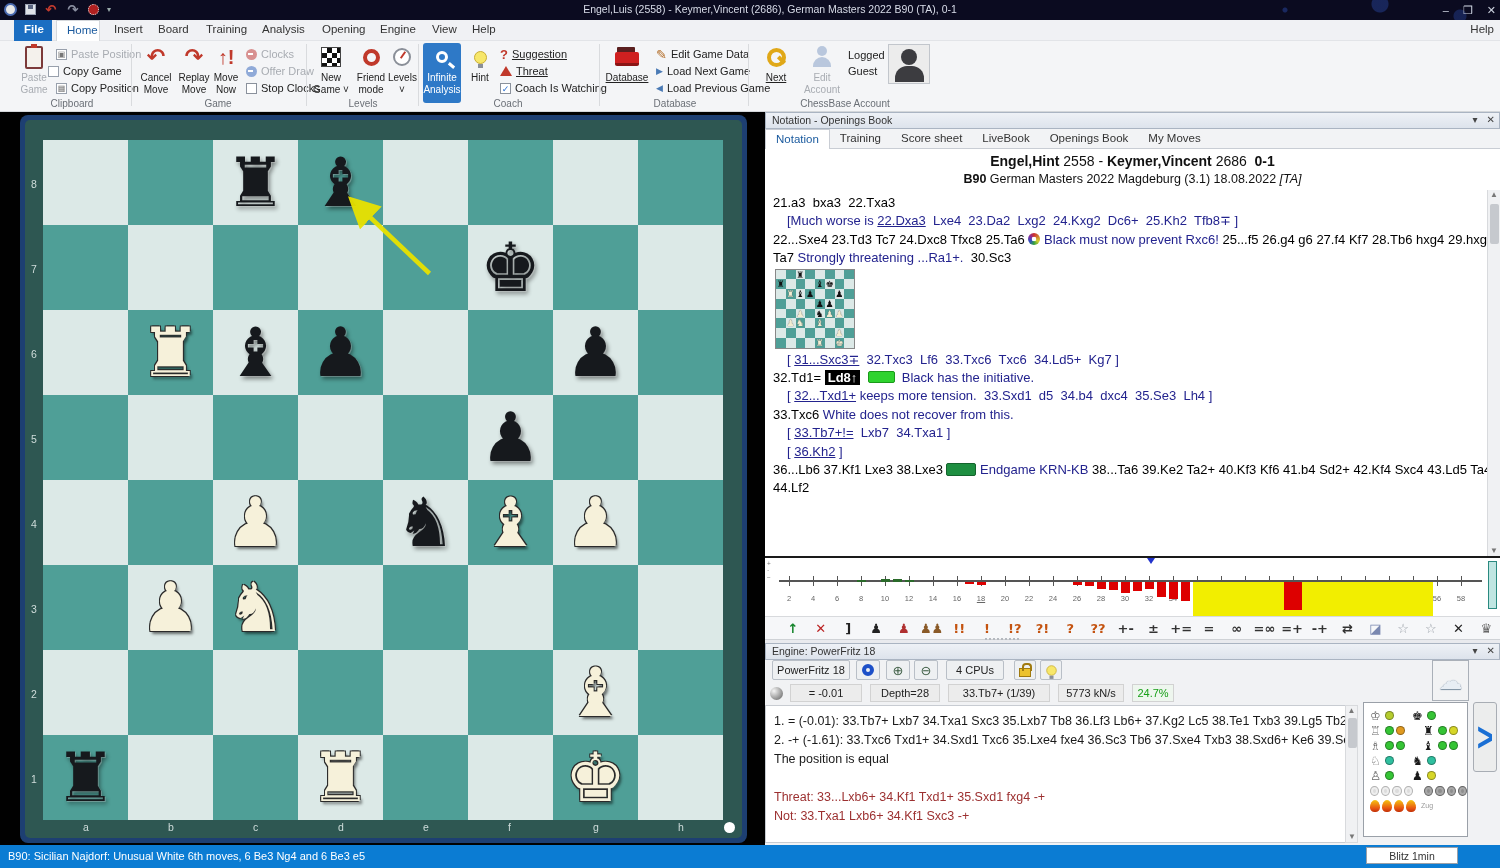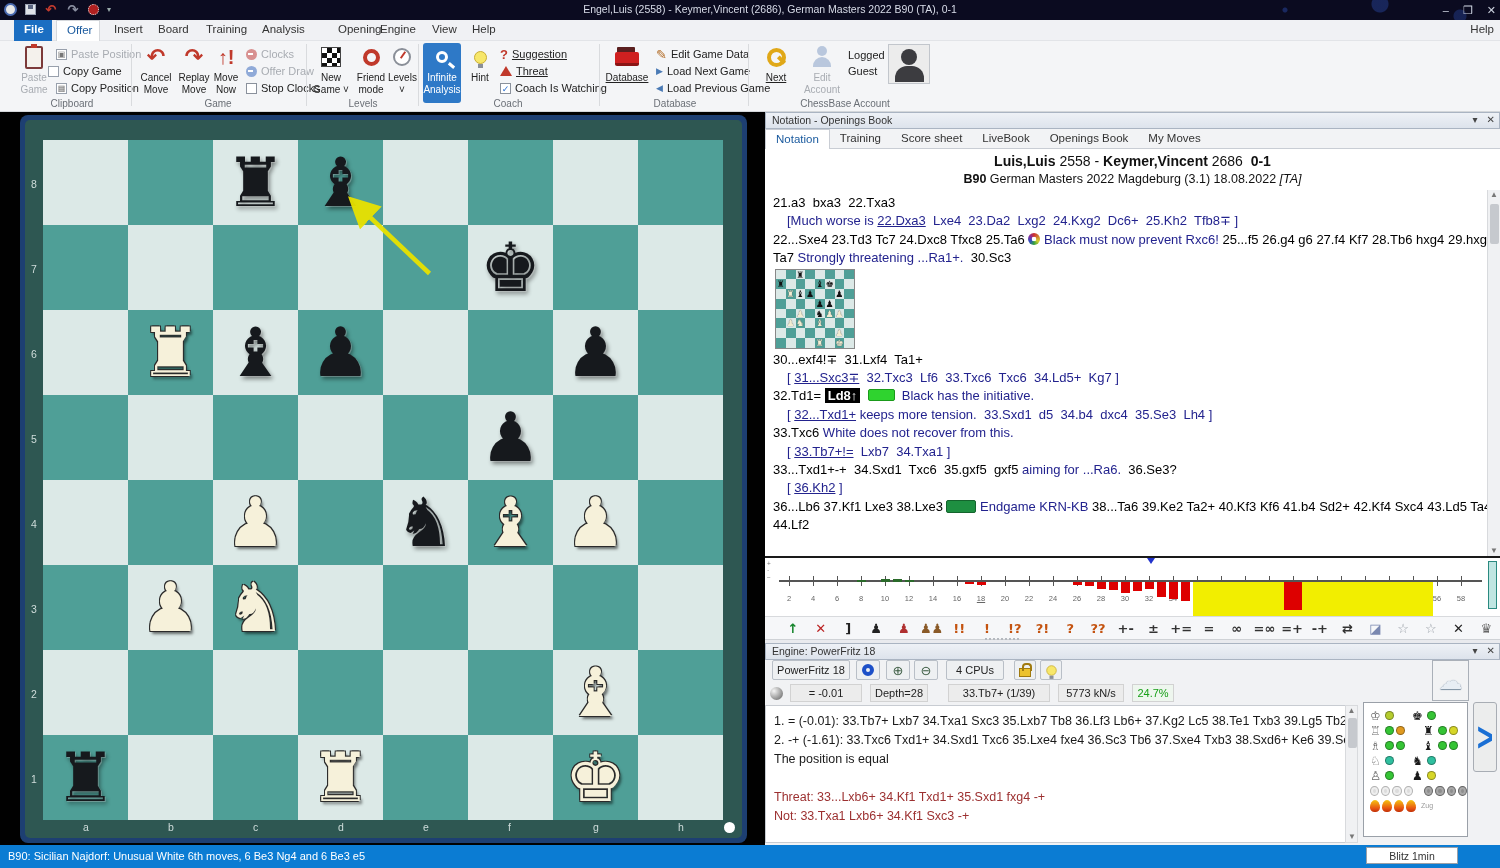--- a/index.html
+++ b/index.html
@@ -205,26 +205,26 @@
     <div id="title-text">Engel,Luis (2558) - Keymer,Vincent (2686), German Masters 2022  B90  (TA), 0-1</div>
     <div id="win-controls">
       <span>–</span>
       <span>❒</span>
       <span>✕</span>
     </div>
   </div>
 
   <div id="tabrow">
     <div class="rtab file" style="left:14px">File</div>
-    <div class="rtab sel" style="left:56px;width:44px">Offer</div>
+    <div class="rtab sel" style="left:56px;width:44px">Home</div>
     <div class="rtab" style="left:104px">Insert</div>
     <div class="rtab" style="left:148px">Board</div>
     <div class="rtab" style="left:196px">Training</div>
     <div class="rtab" style="left:252px">Analysis</div>
-    <div class="rtab" style="left:328px">Opening</div>
+    <div class="rtab" style="left:312px">Opening</div>
     <div class="rtab" style="left:370px">Engine</div>
     <div class="rtab" style="left:422px">View</div>
     <div class="rtab" style="left:462px">Help</div>
     <div id="help-right">Help</div>
   </div>
 
   <div id="ribbon">
 
     <div class="bigbtn dis" style="left:14px">
       <div class="bb-ic">
@@ -491,21 +491,21 @@
   <div id="nt-tabs">
     <div class="nt-tab sel">Notation</div>
     <div class="nt-tab">Training</div>
     <div class="nt-tab">Score sheet</div>
     <div class="nt-tab">LiveBook</div>
     <div class="nt-tab">Openings Book</div>
     <div class="nt-tab">My Moves</div>
   </div>
   <div id="game-hdr">
     <div id="gh1">
-      <span class="bold">Luis,Luis</span>
+      <span class="bold">Engel,Hint</span>
       <span>2558</span>
       <span>-</span>
       <span class="bold">Keymer,Vincent</span>
       <span>2686</span>&nbsp;
       <span class="bold">0-1</span>
     </div>
     <div id="gh2">
       <span class="bold">B90</span>
       <span>German Masters 2022 Magdeburg (3.1) 18.08.2022</span>
       <span class="ital">[TA]</span>
@@ -595,27 +595,25 @@
         <div class="mpc b" style="left: 39px; top: 39px;">♞</div>
         <div class="mpc w" style="left: 48.75px; top: 39px;">♟</div>
         <div class="mpc w" style="left: 58.5px; top: 39px;">♟</div>
         <div class="mpc w" style="left: 9.75px; top: 48.75px;">♟</div>
         <div class="mpc w" style="left: 19.5px; top: 48.75px;">♞</div>
         <div class="mpc w" style="left: 39px; top: 48.75px;">♝</div>
         <div class="mpc w" style="left: 58.5px; top: 58.5px;">♟</div>
         <div class="mpc w" style="left: 39px; top: 68.25px;">♜</div>
         <div class="mpc w" style="left: 58.5px; top: 68.25px;">♚</div>
       </div>
-      <div class="nline"><span class="seg-main">30...exf4!∓  31.Lxf4  Ta1+</span></div>
       <div class="nline ind"><span class="seg-var">[ </span><span class="seg-varu">31...Sxc3∓</span><span class="seg-var">  32.Txc3  Lf6  33.Txc6  Txc6  34.Ld5+  Kg7 ]</span></div>
       <div class="nline"><span class="seg-main">32.Td1= </span><span class="seg-hl">Ld8↑</span><span class="seg-main">  </span><span class="gbox1"></span><span class="seg-annot">  Black has the initiative.</span></div>
       <div class="nline ind"><span class="seg-var">[ </span><span class="seg-varu">32...Txd1+</span><span class="seg-var"> keeps more tension.  33.Sxd1  d5  34.b4  dxc4  35.Se3  Lh4 ]</span></div>
       <div class="nline"><span class="seg-main">33.Txc6 </span><span class="seg-annot">White does not recover from this.</span></div>
       <div class="nline ind"><span class="seg-var">[ </span><span class="seg-varu">33.Tb7+!=</span><span class="seg-var">  Lxb7  34.Txa1 ]</span></div>
-      <div class="nline"><span class="seg-main">33...Txd1+-+  34.Sxd1  Txc6  35.gxf5  gxf5 </span><span class="seg-annot">aiming for ...Ra6.</span><span class="seg-main">  36.Se3?</span></div>
       <div class="nline ind"><span class="seg-var">[ </span><span class="seg-varu">36.Kh2</span><span class="seg-var"> ]</span></div>
       <div class="nline"><span class="seg-main">36...Lb6 37.Kf1 Lxe3 38.Lxe3 </span><span class="gbox2"></span><span class="seg-annot"> Endgame KRN-KB </span><span class="seg-main">38...Ta6 39.Ke2 Ta2+ 40.Kf3 Kf6 41.b4 Sd2+ 42.Kf4 Sxc4 43.Ld5 Ta4</span></div>
       <div class="nline"><span class="seg-main">44.Lf2</span></div>
     </div>
   <div id="moves-sb">
     <span>▲</span>
     <div class="sb-thumb" style="top:14px;height:40px"></div>
     <span style="position:absolute;left:2px;bottom:1px">▼</span>
   </div>
 
@@ -757,21 +755,21 @@
     <div class="ebtn" style="left:249px;width:22px">
         <span class="lock-ic"></span>
       </div>
     <div class="ebtn" style="left:275px;width:22px">
         <span class="bulb-ic" style="transform:scale(.8)"></span>
       </div>
   </div>
   <div id="eng-status">
     <span class="sphere"></span>
     <div class="sbox" style="left:25px;width:72px">= -0.01</div>
-    <div class="sbox" style="left:105px;width:58px">Depth=28</div>
+    <div class="sbox" style="left:105px;width:70px">Depth=28</div>
     <div class="sbox" style="left:183px;width:102px">33.Tb7+ (1/39)</div>
     <div class="sbox" style="left:293px;width:66px">5773 kN/s</div>
     <div class="sbox" style="left:367px;width:42px;color:#18a018;background:#eef6ee">24.7%</div>
   </div>
   <div id="eng-lines">
     <div class="eline">1. = (-0.01): 33.Tb7+ Lxb7 34.Txa1 Sxc3 35.Lxb7 Tb8 36.Lf3 Lb6+ 37.Kg2 Lc5 38.Te1 Txb3 39.Lg5 Tb2+ 40.Kh3 fxg4+ 41.Lx</div>
     <div class="eline">2. -+ (-1.61): 33.Txc6 Txd1+ 34.Sxd1 Txc6 35.Lxe4 fxe4 36.Sc3 Tb6 37.Sxe4 Txb3 38.Sxd6+ Ke6 39.Se4 Tf3 40.Lg5 Ke5 41.Lx</div>
     <div class="eline">The position is equal</div>
     <div class="eline">&nbsp;</div>
     <div class="eline redline">Threat: 33...Lxb6+ 34.Kf1 Txd1+ 35.Sxd1 fxg4 -+</div>

